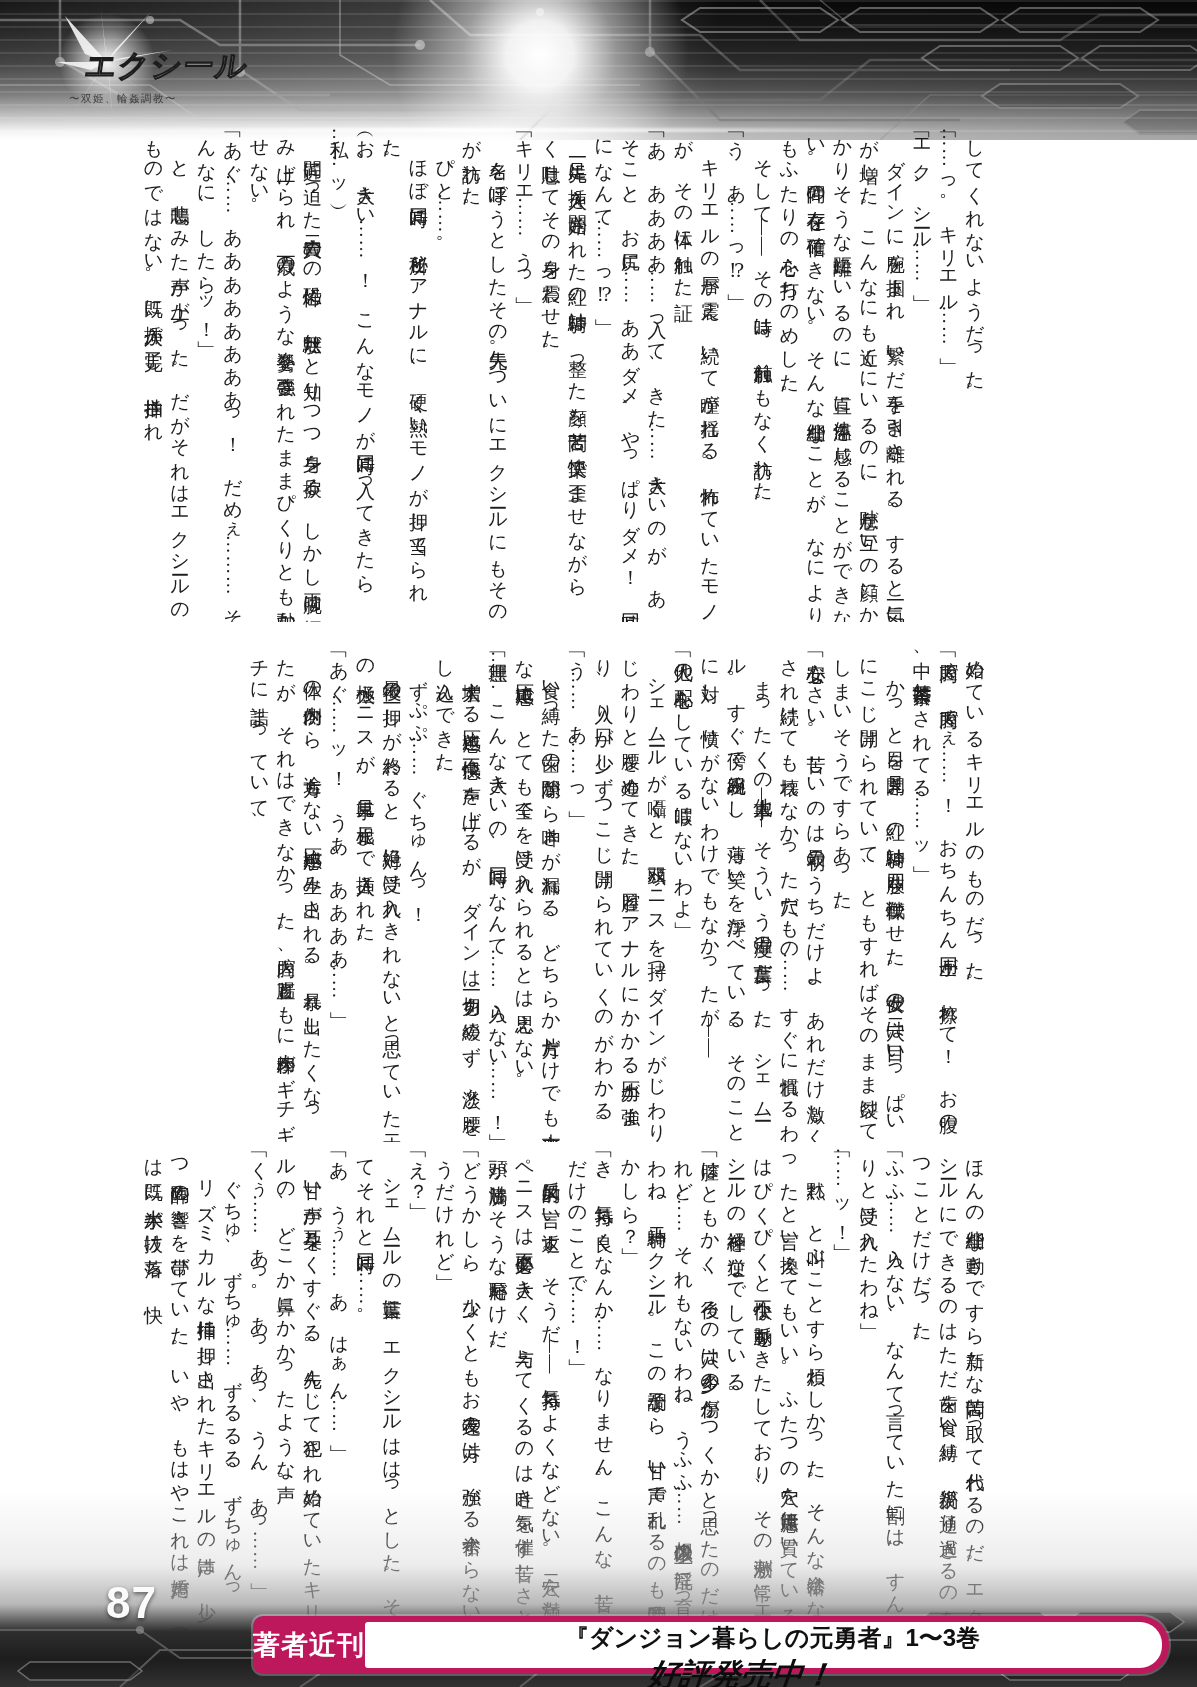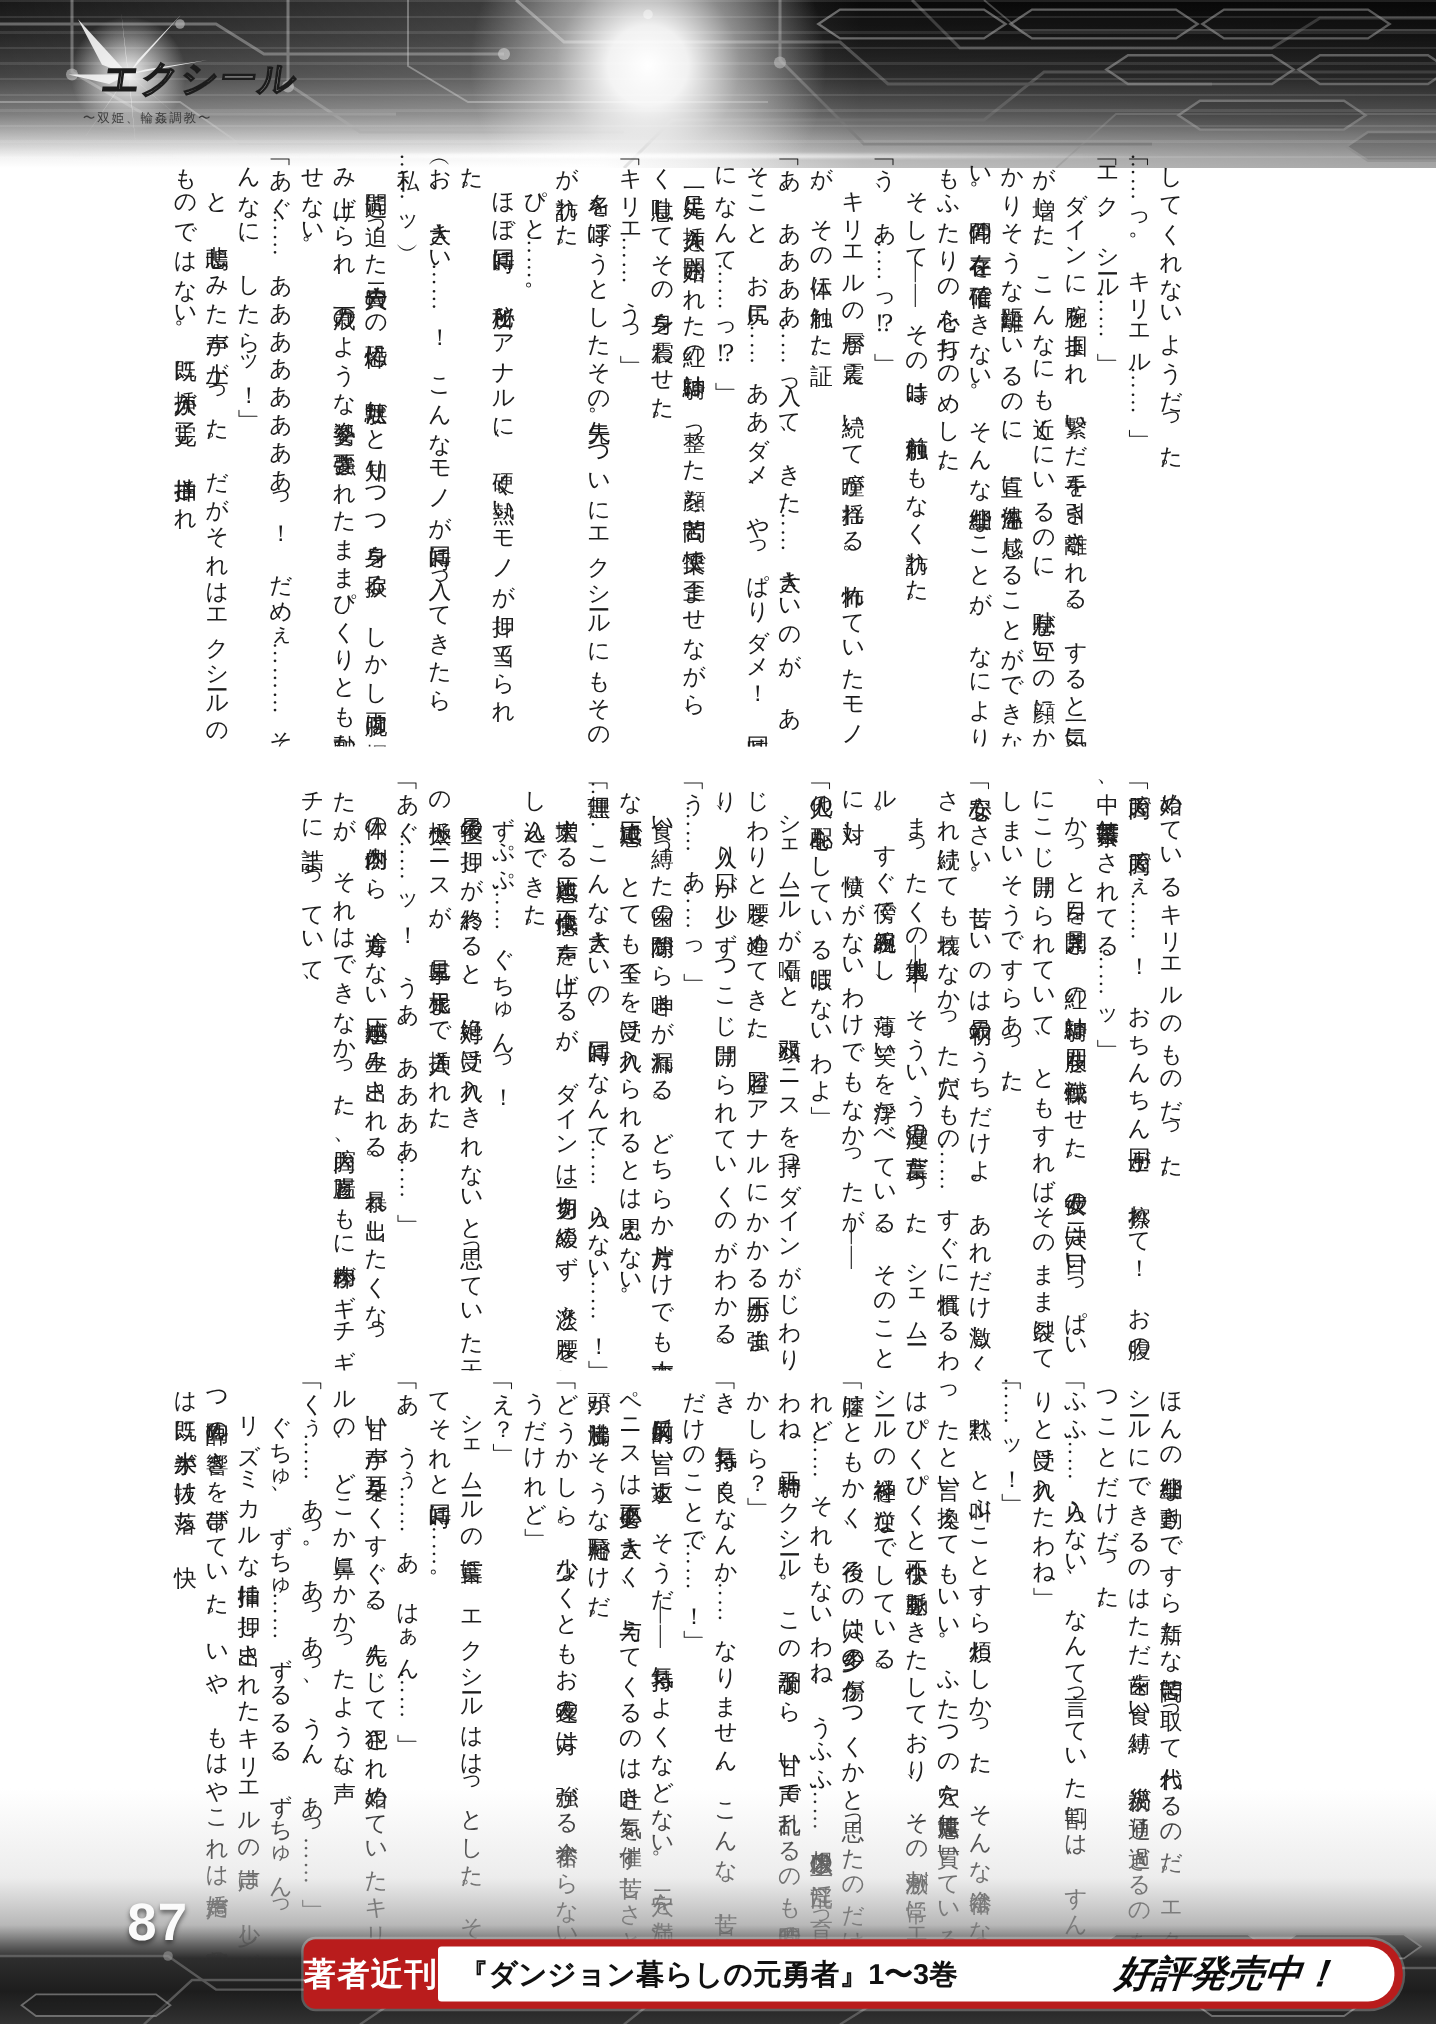--- a/index.html
+++ b/index.html
@@ -59,33 +59,33 @@
     position:absolute;left:58px;top:1578px;
     font-family:"Liberation Sans","DejaVu Sans",sans-serif;
     font-size:44px;font-weight:bold;color:#fbfbfb;
     text-shadow:0 2px 4px rgba(0,0,0,.55);
     letter-spacing:1px;
     margin-left:48px;
   }
   
   .footer-bar{
     position:absolute;left:253px;top:1616px;width:916px;height:58px;
-    background:#b91c1c;border-radius:10px 28px 28px 10px;
+    background:#be185d;border-radius:10px 28px 28px 10px;
     box-shadow:0 0 0 2px rgba(255,255,255,.25);
   }
   .footer-label{
     position:absolute;left:0;top:0;width:112px;height:58px;
     display:flex;align-items:center;justify-content:center;
     color:#ffffff;font-family:"Liberation Sans","DejaVu Sans",sans-serif;
     font-size:27px;font-weight:bold;letter-spacing:1px;
   }
   .footer-white{
     position:absolute;left:112px;top:6px;right:7px;bottom:6px;
     background:#ffffff;border-radius:3px 22px 22px 3px;
-    display:flex;align-items:center;
+    display:flex;align-items:center;flex-direction:column;
   }
   .footer-book{
     font-family:"Liberation Sans","DejaVu Sans",sans-serif;
     font-size:24px;font-weight:bold;color:#111;
     padding-left:18px;white-space:nowrap;flex:1;
   }
   .footer-sale{
     font-family:"Liberation Sans","DejaVu Sans",sans-serif;
     font-size:31px;font-weight:bold;font-style:italic;color:#0c0c0c;
     transform:skewX(-6deg);padding-right:46px;white-space:nowrap;

